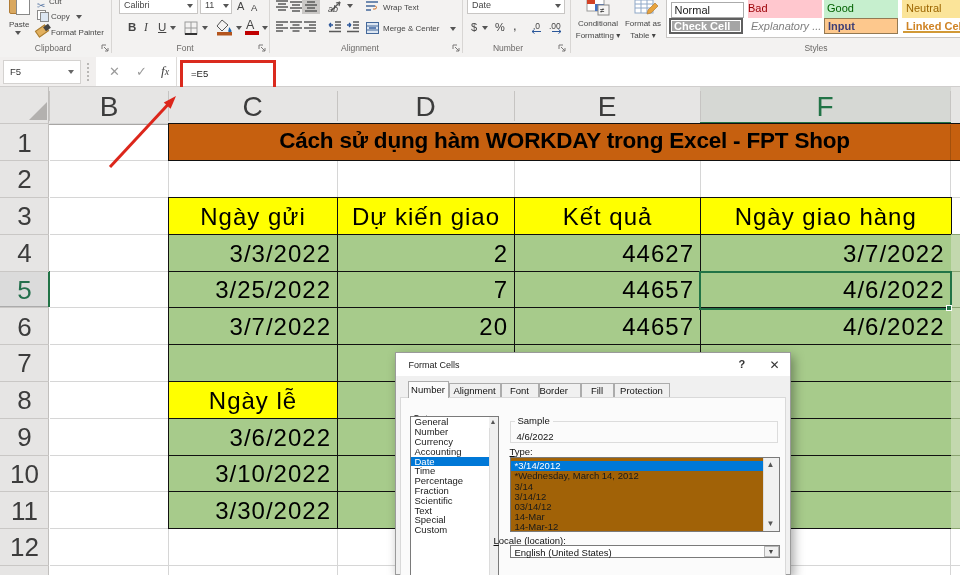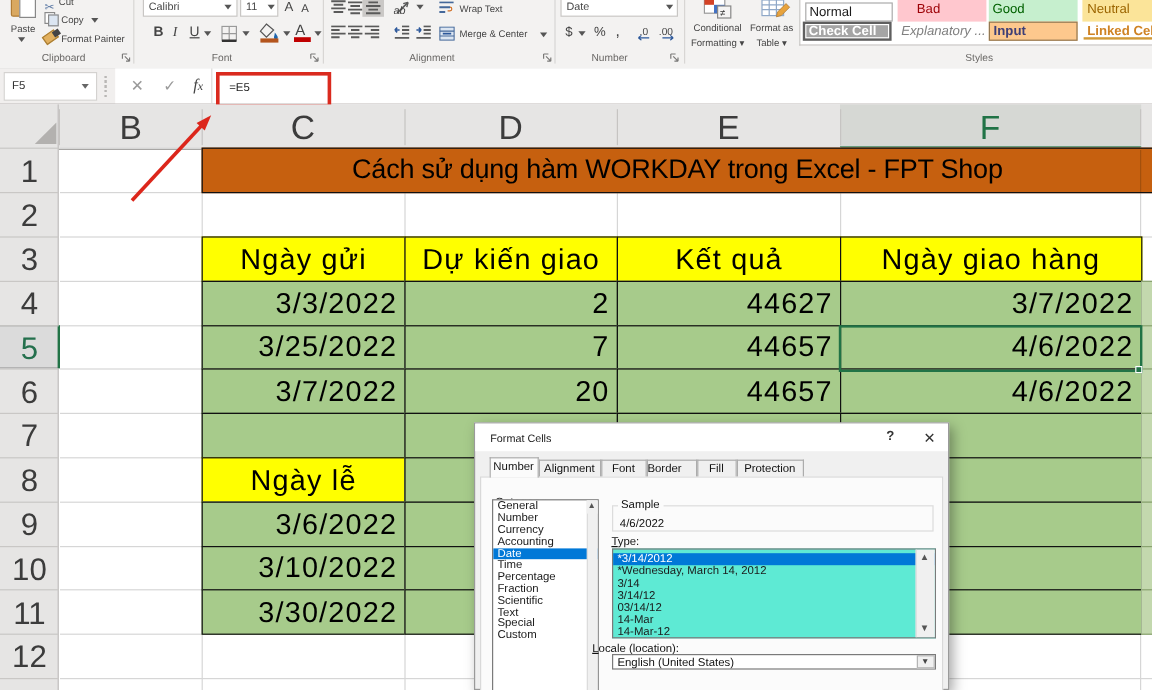--- a/index.html
+++ b/index.html
@@ -156,21 +156,21 @@
 <svg class="a" style="left:634px;top:-3px" width="26" height="19">
     <rect x="1" y="3" width="18" height="13" fill="#fff" stroke="#8fa8c8"></rect>
     <path d="M1 7 h18 M1 11 h18 M7 3 v13 M13 3 v13" stroke="#8fa8c8"></path>
     <path d="M14 13 l7-7 3 3-7 7 -4 1z" fill="#e8a33d" stroke="#b27c35" stroke-width=".7"></path>
   </svg>
 <div class="a txt" style="left:620px;top:19px;width:46px;text-align:center;white-space:nowrap">Format as</div>
 <div class="a txt" style="left:620px;top:31px;width:46px;text-align:center;white-space:nowrap">Table ▾</div>
 
 <div class="a" style="left:665.5px;top:-3px;width:295px;height:41px;background:#fff;border:1px solid #c8c6c4;border-right:none"></div>
 <div class="a" style="left:670.5px;top:1.5px;width:73.5px;height:16.5px;background:#fff;border:1px solid #ababab;font-size:11px;color:#1a1a1a;text-align:left;padding-left:3px;line-height:15px">Normal</div>
-<div class="a" style="left:748px;top:0px;width:74px;height:18px;background:#ffc7ce;font-size:11px;color:#9c0006;text-align:left;padding-left:16px;line-height:16px">Bad</div>
+<div class="a" style="left:748px;top:0px;width:74px;height:18px;background:#ffc7ce;font-size:11px;color:#9c0006;text-align:left;padding-left:0;line-height:16px">Bad</div>
 <div class="a" style="left:824px;top:0px;width:74px;height:18px;background:#c6efce;font-size:11px;color:#006100;text-align:left;padding-left:3px;line-height:16px">Good</div>
 <div class="a" style="left:902px;top:0px;width:74px;height:18px;background:#fbe499;font-size:11px;color:#9c6500;text-align:left;padding-left:4px;line-height:16px">Neutral</div>
 <div class="a" style="left:669px;top:18px;width:73.5px;height:16px;border:2px solid #5f5f5f;background:#fff;padding:1px">
     <div style="width:100%;height:100%;background:#a5a5a5;font-size:11px;font-weight:700;color:#fff;text-align:left;padding-left:2px;line-height:10px">Check Cell</div>
   </div>
 <div class="a" style="left:748px;top:19px;width:76px;height:16px;font-size:11px;font-style:italic;color:#7f7f7f;text-align:left;padding-left:3px;line-height:15px">Explanatory ...</div>
 <div class="a" style="left:824px;top:18px;width:74px;height:16px;background:#fdc88d;border:1px solid #937953;font-size:11px;color:#3f3f76;font-weight:700;text-align:left;padding-left:3px;line-height:14px">Input</div>
 <div class="a" style="left:902px;top:19px;width:74px;height:16px;font-size:11px;color:#cf8324;font-weight:700;text-align:left;line-height:14px"><span style="padding:0 4px">Linked Cell</span></div>
 <div class="a" style="left:903px;top:30.5px;width:57px;height:2px;background:#d19936"></div>
 <div class="a lbl" style="left:786px;top:43px;width:60px">Styles</div>
@@ -255,21 +255,21 @@
     <div class="gl-h" style="left:50px;top:344.2px;width:910px"></div>
     <div class="gl-h" style="left:50px;top:381.0px;width:910px"></div>
     <div class="gl-h" style="left:50px;top:417.8px;width:910px"></div>
     <div class="gl-h" style="left:50px;top:454.6px;width:910px"></div>
     <div class="gl-h" style="left:50px;top:491.4px;width:910px"></div>
     <div class="gl-h" style="left:50px;top:528.2px;width:910px"></div>
     <div class="gl-h" style="left:50px;top:565.0px;width:910px"></div>
   </div>
 
 <div id="cells">
-    <div class="cell cellc" style="left:168px;top:123.4px;width:793px;height:37.8px;background:#c6600f;font-size:22.5px;font-weight:400;letter-spacing:-.2px;padding-bottom:6px">Cách sử dụng hàm WORKDAY trong Excel - FPT Shop</div>
+    <div class="cell cellc" style="left:168px;top:123.4px;width:793px;height:37.8px;background:#c6600f;font-size:22.5px;font-weight:700;letter-spacing:-.2px;padding-bottom:6px">Cách sử dụng hàm WORKDAY trong Excel - FPT Shop</div>
     <div class="cell yellow cellc" style="left:168px;top:197.0px;width:170px;height:37.8px">Ngày gửi</div>
     <div class="cell yellow cellc" style="left:337px;top:197.0px;width:178px;height:37.8px">Dự kiến giao</div>
     <div class="cell yellow cellc" style="left:514px;top:197.0px;width:187px;height:37.8px">Kết quả</div>
     <div class="cell yellow cellc" style="left:700px;top:197.0px;width:251.5px;height:37.8px">Ngày giao hàng</div>
     <div class="cell green " style="left:168px;top:233.8px;width:170px;height:37.8px">3/3/2022</div>
     <div class="cell green " style="left:337px;top:233.8px;width:178px;height:37.8px">2</div>
     <div class="cell green " style="left:514px;top:233.8px;width:187px;height:37.8px">44627</div>
     <div class="cell green " style="left:700px;top:233.8px;width:251.5px;height:37.8px">3/7/2022</div>
     <div class="cell green " style="left:168px;top:270.6px;width:170px;height:37.8px">3/25/2022</div>
     <div class="cell green " style="left:337px;top:270.6px;width:178px;height:37.8px">7</div>
@@ -350,21 +350,21 @@
       <div class="ditem">Custom</div>
   </div>
   <div class="a" style="left:93px;top:64px;width:9px;height:168px;background:#f0f0f0;border-left:1px solid #dcdcdc"></div>
   <div class="a" style="left:93px;top:64px;width:9px;height:11px;background:#f0f0f0;font-size:7px;color:#555;text-align:center;line-height:10px">▲</div>
 
   <div class="a" style="left:114px;top:68px;width:268px;height:22px;border:1px solid #dcdcdc"></div>
   <div class="a" style="left:119px;top:62px;font-size:9.5px;color:#111;background:#fbfbfb;padding:0 3px">Sample</div>
   <div class="a" style="left:121px;top:78px;font-size:9.5px;color:#111">4/6/2022</div>
 
   <div class="a" style="left:114px;top:93px;font-size:9.5px;color:#111"><u>T</u>ype:</div>
-  <div class="a" style="left:114px;top:104px;width:270px;height:75px;background:#5eead4;border:1px solid #7a7a7a;padding-top:3px">
+  <div class="a" style="left:114px;top:104px;width:270px;height:75px;background:#a16207;border:1px solid #7a7a7a;padding-top:3px">
     <div class="ditem" style="background:#0078d7;color:#fff;line-height:10.1px">*3/14/2012</div>
     <div class="ditem" style="line-height:10.1px">*Wednesday, March 14, 2012</div>
     <div class="ditem" style="line-height:10.1px">3/14</div>
       <div class="ditem" style="line-height:10.1px">3/14/12</div>
       <div class="ditem" style="line-height:10.1px">03/14/12</div>
       <div class="ditem" style="line-height:10.1px">14-Mar</div>
       <div class="ditem" style="line-height:10.1px">14-Mar-12</div>
   </div>
   <div class="a" style="left:367px;top:105px;width:16px;height:73px;background:#f0f0f0;border-left:1px solid #dcdcdc"></div>
   <div class="a" style="left:367px;top:105px;width:16px;height:14px;font-size:8px;color:#555;text-align:center;line-height:13px">▲</div>

